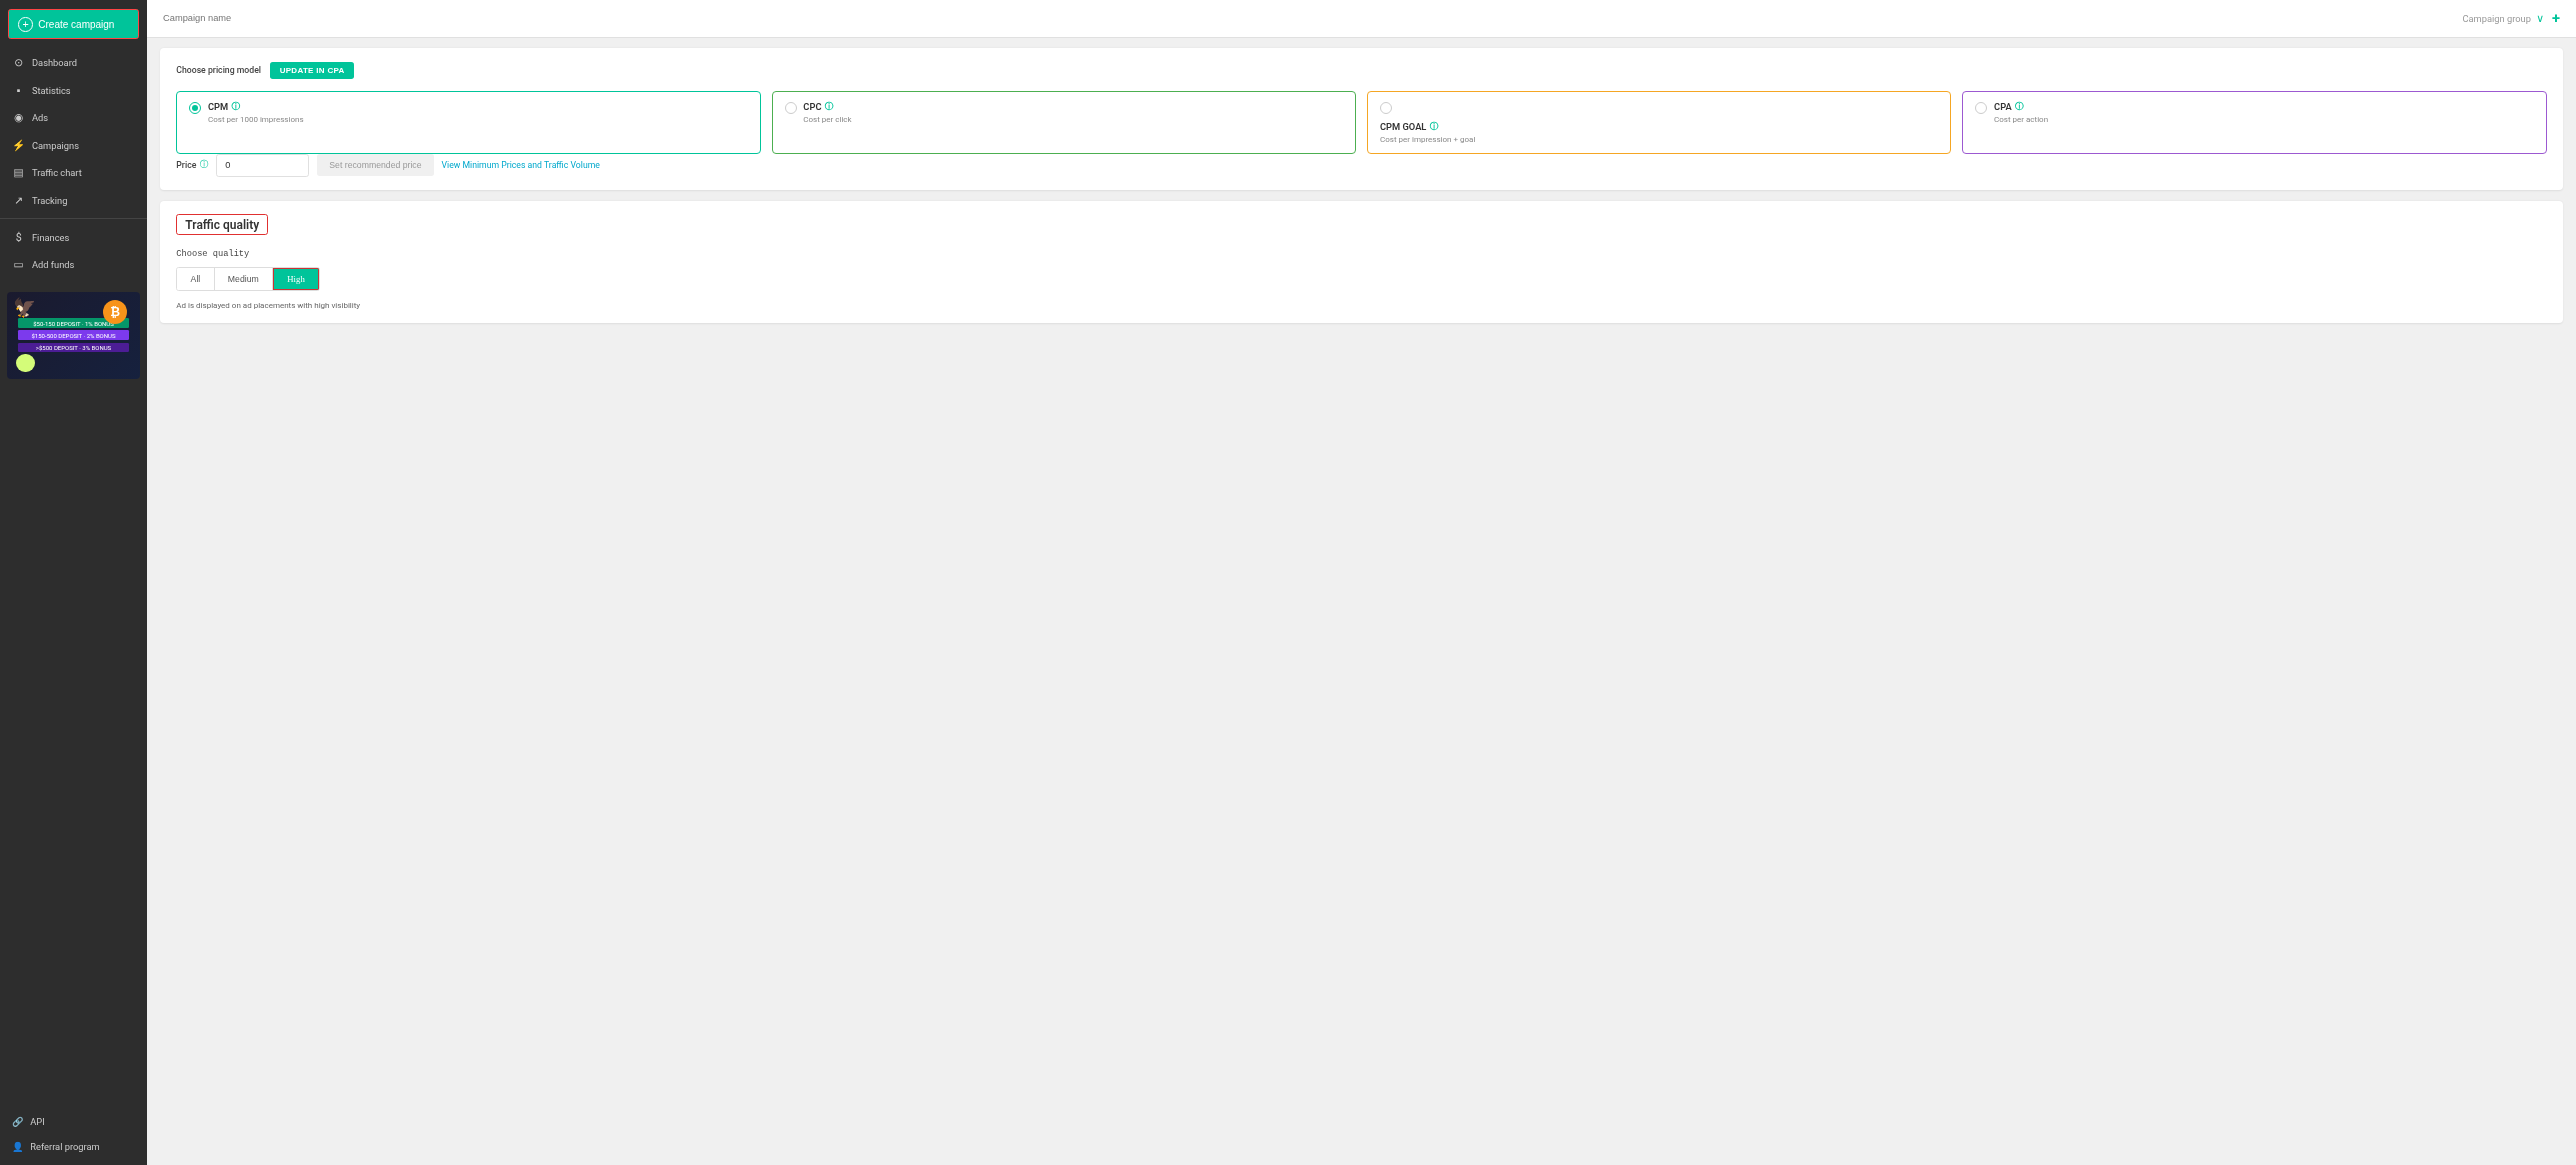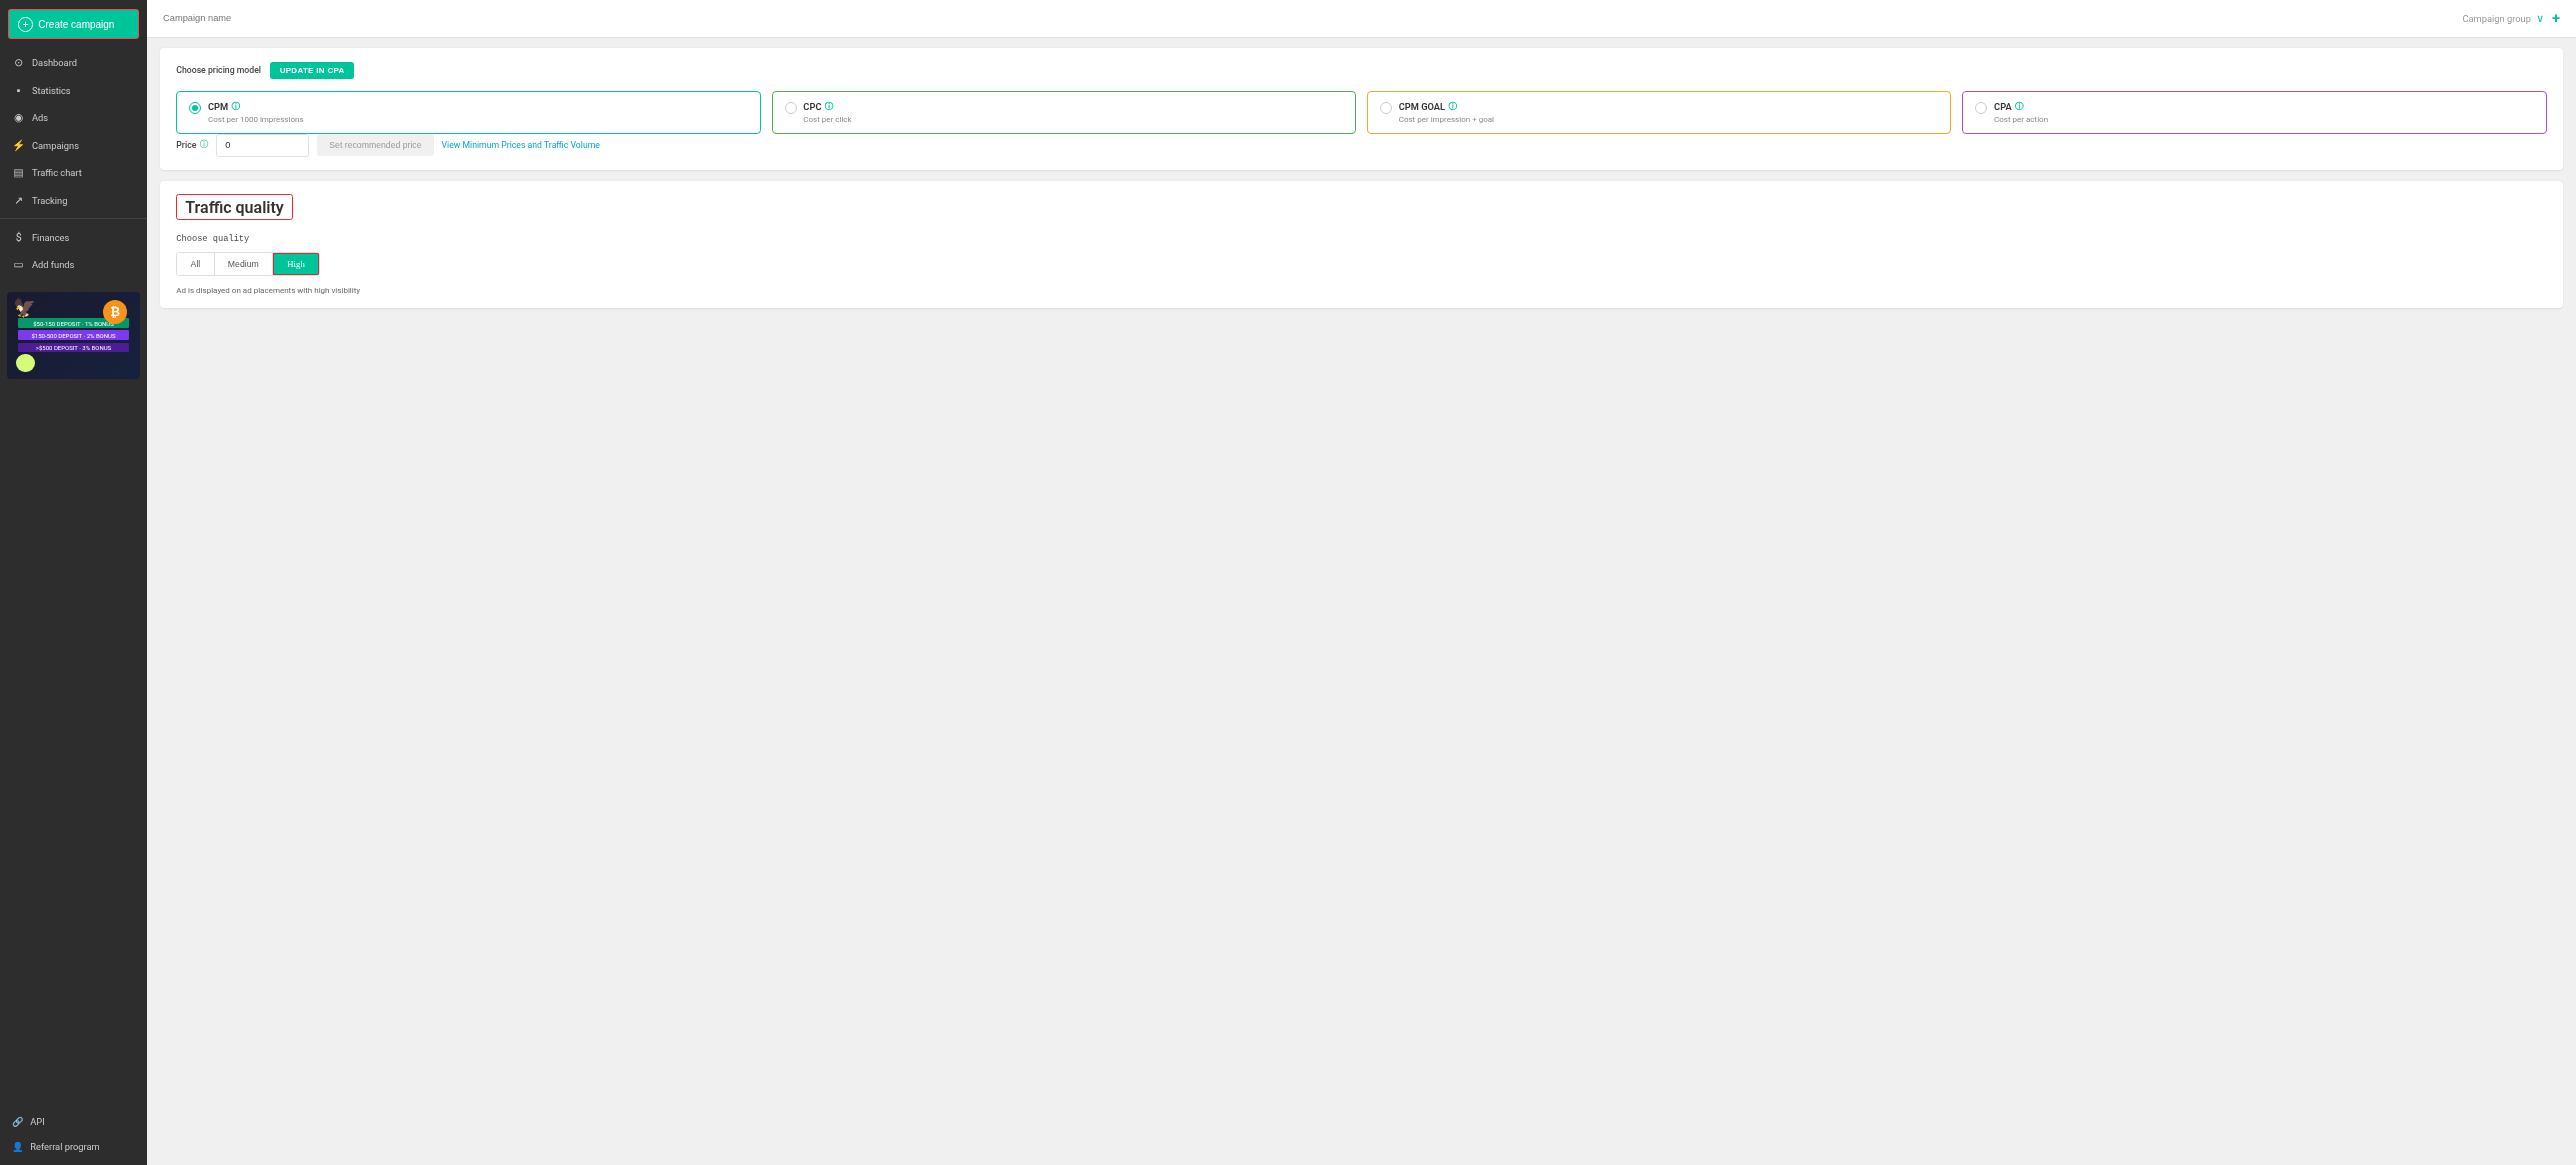--- a/index.html
+++ b/index.html
@@ -216,21 +216,21 @@
       padding: 9.3px 12px;
       min-width: 120px;
       flex: 1;
       display: flex;
       align-items: flex-start;
       gap: 6.7px;
       cursor: pointer;
     }
     .pricing-card.selected-teal { border-color: #00c49a; }
     .pricing-card.selected-green { border-color: #4caf50; }
-    .pricing-card.selected-yellow { border-color: #f5a623; }
+    .pricing-card.selected-yellow { border-color: #f5a623; flex-direction: column; }
     .pricing-card.selected-purple { border-color: #9c59d1; }
 
     .radio-btn {
       width: 12px;
       height: 12px;
       border-radius: 50%;
       border: 1.3px solid #ccc;
       display: flex;
       align-items: center;
       justify-content: center;
@@ -316,21 +316,21 @@
       box-shadow: 0 0.7px 2px rgba(0,0,0,0.08);
     }
     .traffic-title-box {
       border: 1.3px solid #e03030;
       border-radius: 2.7px;
       display: inline-block;
       padding: 2.7px 8px;
       margin-bottom: 13.3px;
     }
     .traffic-title-text {
-      font-size: 16px;
+      font-size: 12px;
       font-weight: 600;
       color: #333;
     }
 
     .traffic-body {
       display: flex;
       gap: 40px;
       align-items: flex-start;
     }
     .traffic-left {}

